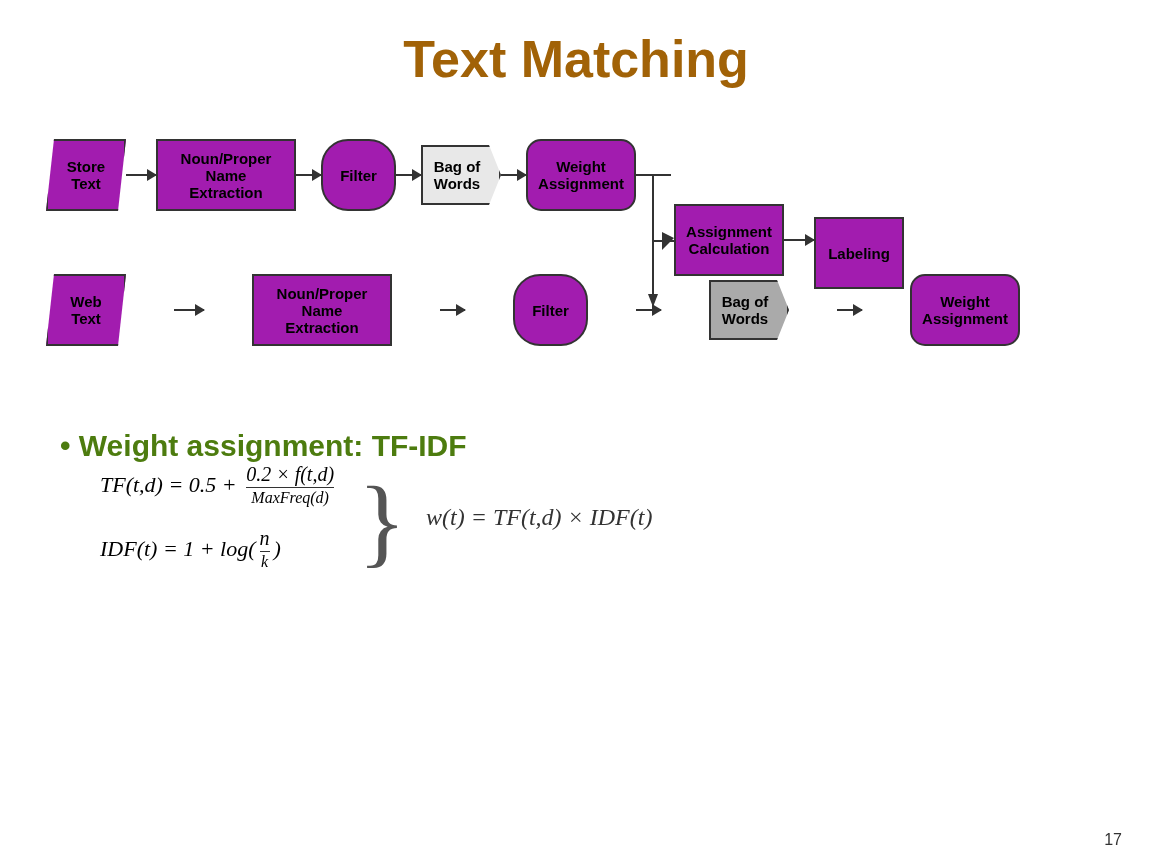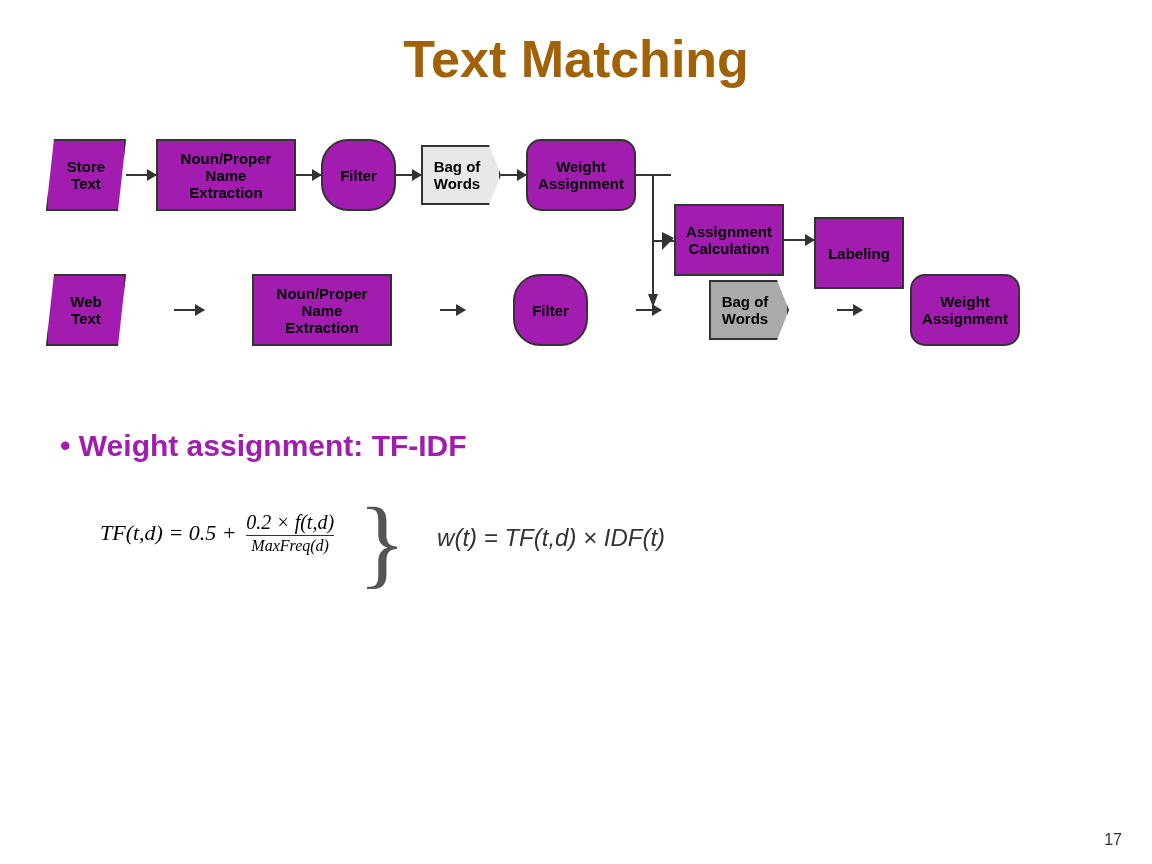--- a/index.html
+++ b/index.html
@@ -135,22 +135,21 @@
     
     .bullet-section {
       margin-left: 60px;
       margin-top: 30px;
     }
 
     .bullet-title {
       font-size: 30px;
       font-weight: bold;
       font-family: Arial, sans-serif;
-      color: #a21caf;
-      margin-bottom: 25px;
+      color: #4d7c0f;
     }
 
     .formula-area {
       display: flex;
       align-items: center;
       margin-left: 40px;
     }
 
     .formula-brace {
       font-size: 100px;
@@ -158,23 +157,22 @@
       margin: 0 20px;
       font-weight: 100;
       line-height: 1;
       position: relative;
       top: 5px;
     }
 
     .formula-right {
       font-size: 24px;
       font-style: italic;
-      font-family: Liberation Sans, sans-serif;
+      font-family: Liberation Serif, serif;
       color: #333;
-      margin-left: 11px;
     }
 
     .page-number {
       position: absolute;
       bottom: 15px;
       right: 30px;
       font-size: 16px;
       font-family: Arial, sans-serif;
       color: #333;
     }
@@ -335,20 +333,28 @@
       
       <div class="inline-math" style="margin-bottom:10px;">
         <span style="font-style:italic;">TF(t,d)&nbsp;=&nbsp;0.5&nbsp;+&nbsp;</span>
         <span class="frac">
           <span class="frac-num">0.2 × f(t,d)</span>
           <span class="frac-den">MaxFreq(d)</span>
         </span>
       </div>
       <br>
       
+      <div class="inline-math" style="margin-top:10px;">
+        <span style="font-style:italic;">IDF(t)&nbsp;=&nbsp;1&nbsp;+&nbsp;log(</span>
+        <span class="frac">
+          <span class="frac-num" style="font-style:italic;">n</span>
+          <span class="frac-den" style="font-style:italic;">k</span>
+        </span>
+        <span style="font-style:italic;">)</span>
+      </div>
     </div>
 
     <div class="formula-brace">}</div>
 
     <div class="formula-right">
       <span style="font-style:italic;">w(t) = TF(t,d) × IDF(t)</span>
     </div>
   </div>
 </div>
 

